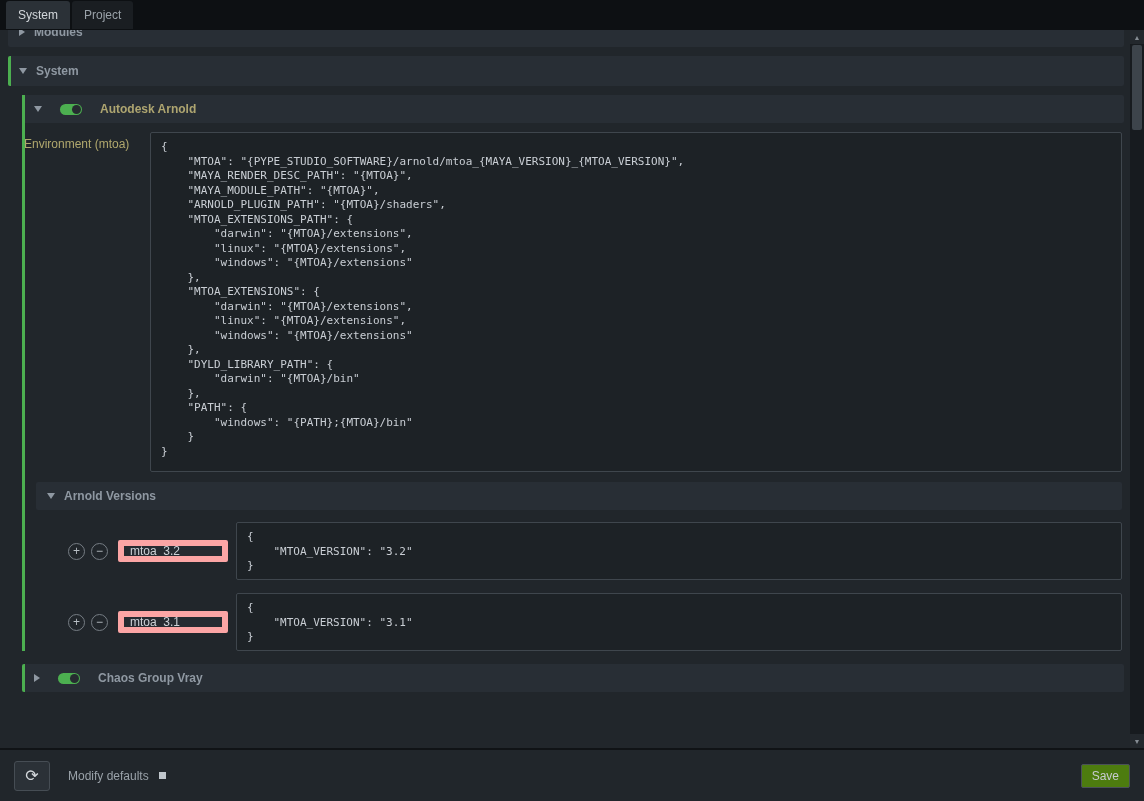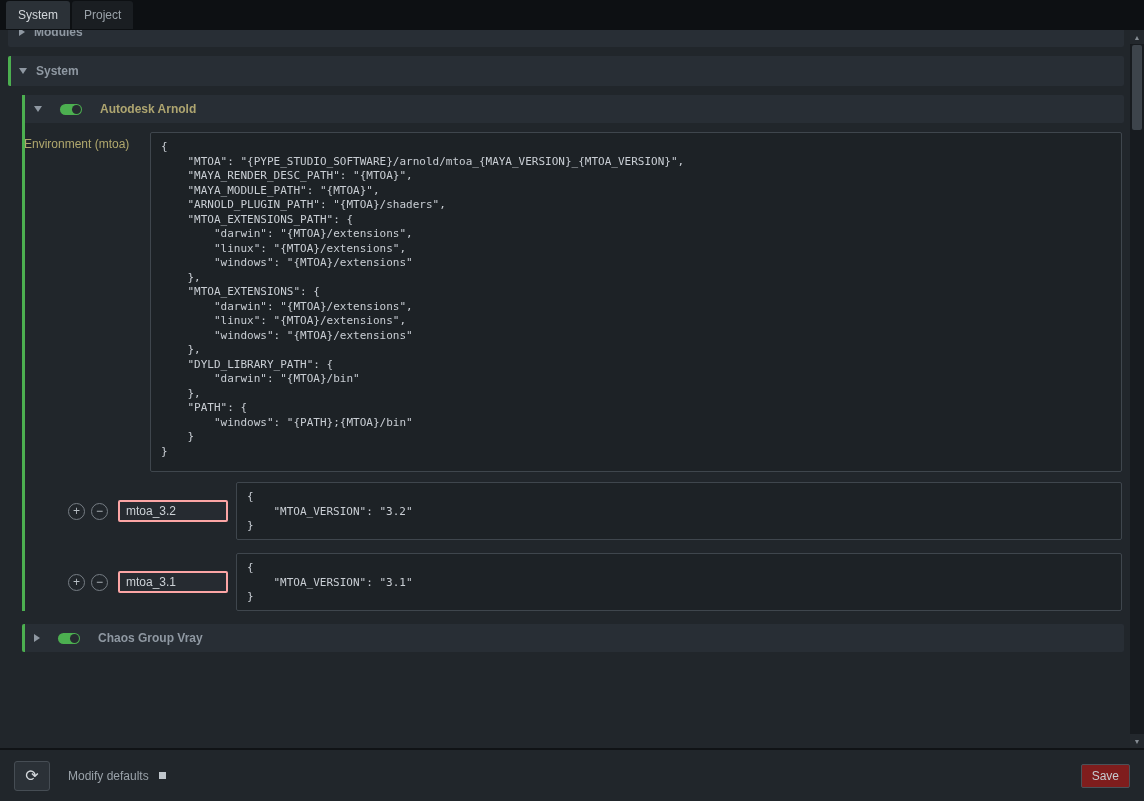--- a/index.html
+++ b/index.html
@@ -125,21 +125,21 @@
     background:transparent;
     color:#b9bfc5;
     font-size:12px; line-height:13px;
     padding:0; text-align:center;
     font-family:"Liberation Sans", sans-serif;
     flex:0 0 auto;
   }
   .key-input {
     width:110px; height:22px;
     background:#262b31;
-    border:2px solid #fca5a5;
+    border:6px solid #fca5a5;
     border-radius:2px;
     color:#ccd1d6;
     font-size:12px;
     padding:2px 6px;
     font-family:"Liberation Sans", sans-serif;
     margin-left:4px;
   }
   .textarea.small { flex:1 1 auto; height:58px; margin-left:2px; }
 
   
@@ -178,21 +178,21 @@
     padding:0;
   }
   .modify-label { margin-left:18px; font-size:12px; color:#9aa2a9; }
   .modify-square {
     width:7px; height:7px; background:#c0c6cc; margin-left:10px;
     display:inline-block;
   }
   .save-btn {
     margin-left:auto;
     height:24px; padding:3px 10px;
-    background:#7f1d1d;
+    background:#4d7c0f;
     border:1px solid #4a5158;
     border-radius:2px;
     color:#c6cbd0;
     font-size:12px;
     font-family:"Liberation Sans", sans-serif;
   }
 </style>
 </head>
 <body>
 
@@ -249,20 +249,24 @@
     "DYLD_LIBRARY_PATH": {
         "darwin": "{MTOA}/bin"
     },
     "PATH": {
         "windows": "{PATH};{MTOA}/bin"
     }
 }</div>
           </div>
 
           <div class="subsection">
+            <div class="section-header sub">
+              <span class="arrow down"></span>
+              <span class="section-title">Arnold Versions</span>
+            </div>
 
             <div class="version-row">
               <button class="round-btn">
                 <span>+</span>
               </button>
               <button class="round-btn">
                 <span>−</span>
               </button>
               <input class="key-input" value="mtoa_3.2" style="">
               <div class="textarea small">{

